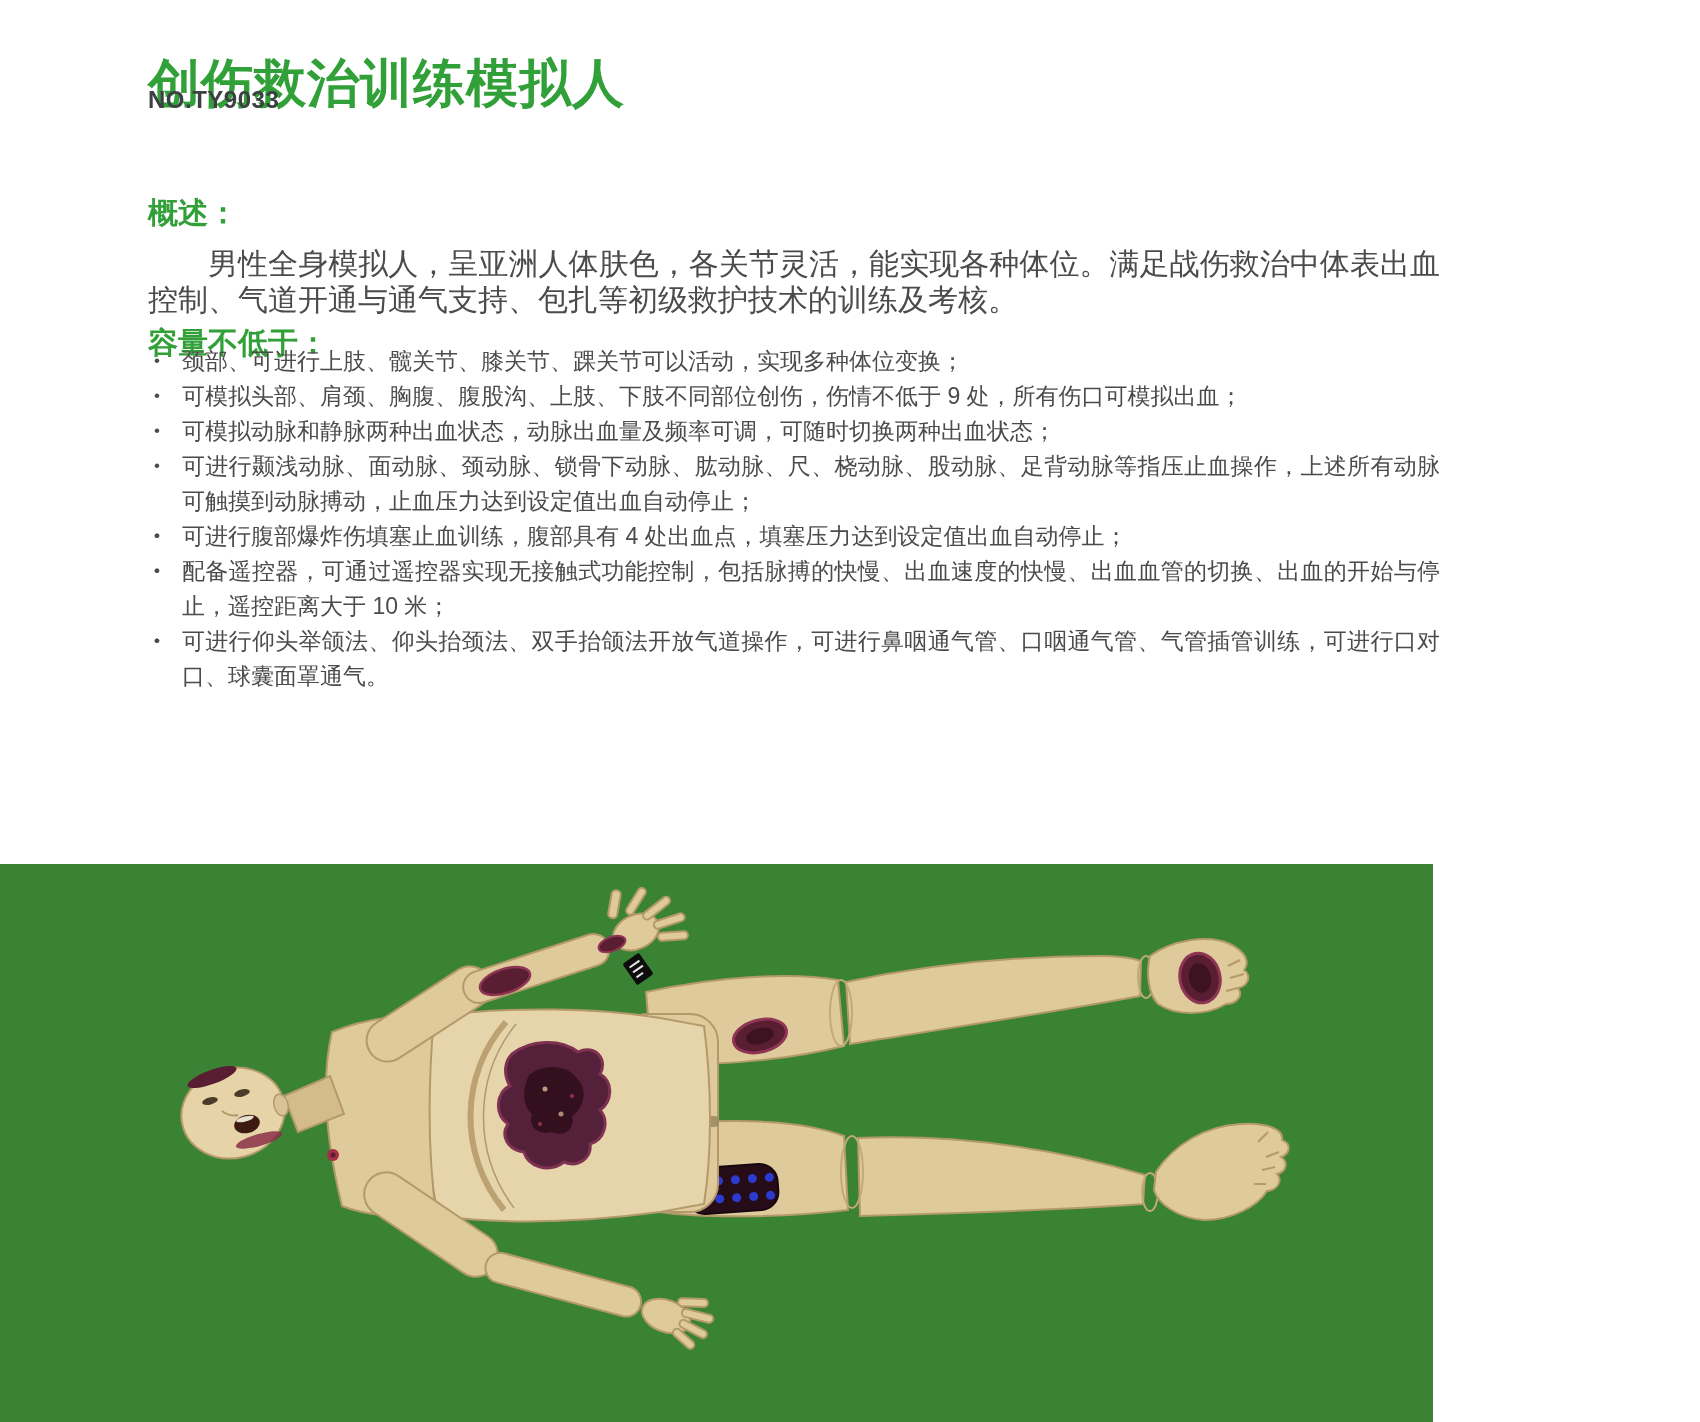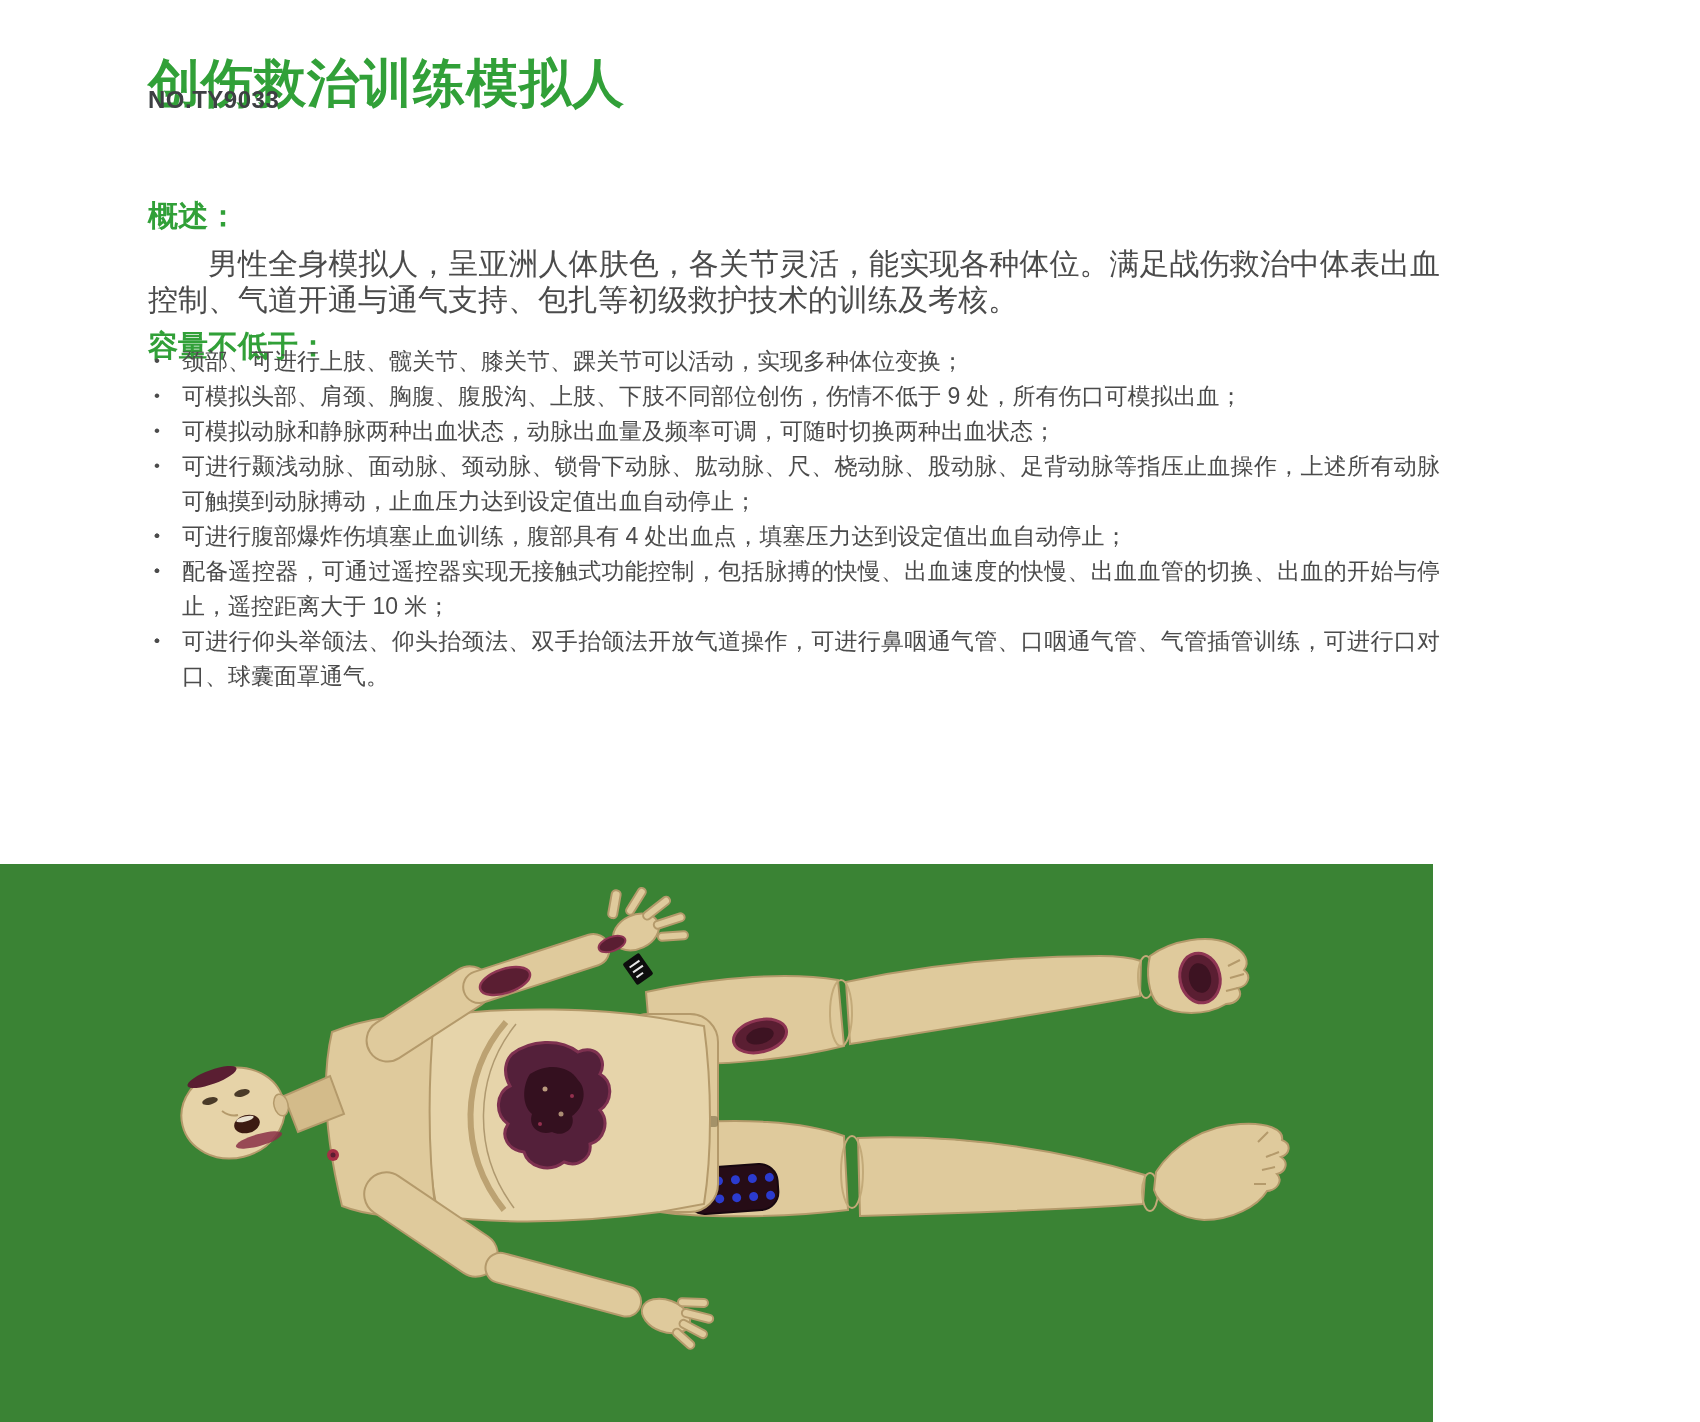--- a/index.html
+++ b/index.html
@@ -23,20 +23,21 @@
   }
   .model-no{
     left:148px;top:86px;
     font-size:24px;font-weight:bold;color:var(--model-text);
     letter-spacing:.5px;
   }
   .sec-heading{
     left:148px;
     font-size:30px;font-weight:bold;color:var(--accent);
     line-height:1.1;
+    font-family:Liberation Mono, monospace;
   }
   .ov-heading{top:174px;}
   .ov-body{
     left:148px;top:216px;width:1292px;
     font-size:30px;color:var(--text);line-height:36px;
     text-indent:2em;text-align:justify;
   }
   .ft-heading{top:304px;}
   .ft-list{
     left:148px;top:344px;width:1292px;

